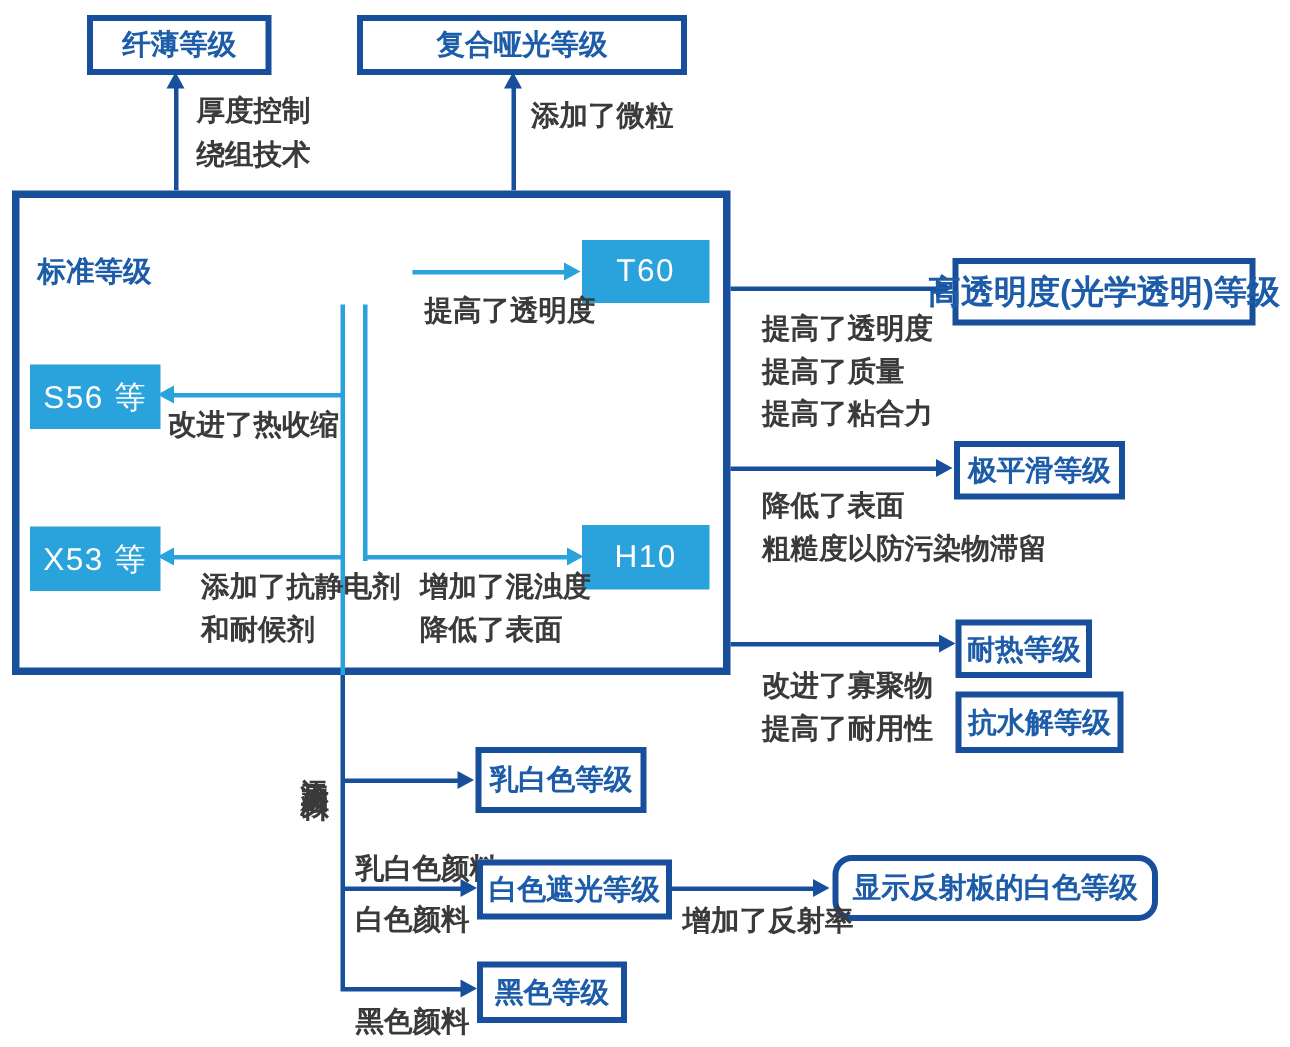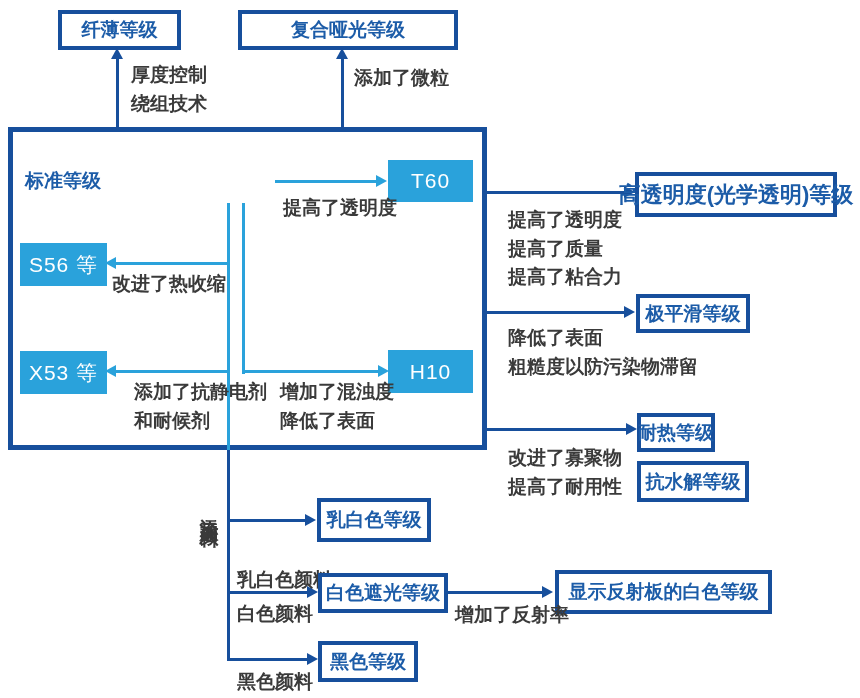--- a/index.html
+++ b/index.html
@@ -95,41 +95,41 @@
 提高了粘合力</div>
 
   <div class="line d" style="left:487px;top:311px;width:140px;height:3px;"></div>
   <div class="ah right d" style="left:624px;top:306px;"></div>
   <div class="node-outline" style="left:636px;top:294px;width:114px;height:39px;">极平滑等级</div>
   <div class="lbl" style="left:508px;top:324px;">降低了表面
 粗糙度以防污染物滞留</div>
 
   <div class="line d" style="left:487px;top:428px;width:142px;height:3px;"></div>
   <div class="ah right d" style="left:626px;top:423px;"></div>
-  <div class="node-outline" style="left:637px;top:413px;width:78px;height:39px;">耐热等级</div>
+  <div class="node-outline" style="left:637px;top:413px;width:91px;height:39px;">耐热等级</div>
   <div class="node-outline" style="left:637px;top:461px;width:112px;height:41px;">抗水解等级</div>
   <div class="lbl" style="left:508px;top:444px;">改进了寡聚物
 提高了耐用性</div>
 
   <div class="line d" style="left:227px;top:450px;width:3px;height:211px;"></div>
   <div class="lbl vert" style="left:198px;top:504px;">添加了颜料</div>
 
   <div class="line d" style="left:230px;top:519px;width:78px;height:3px;"></div>
   <div class="ah right d" style="left:305px;top:514px;"></div>
   <div class="node-outline" style="left:317px;top:498px;width:114px;height:44px;">乳白色等级</div>
   <div class="lbl" style="left:237px;top:527px;margin-top:39px;">乳白色颜料</div>
 
   <div class="line d" style="left:230px;top:591px;width:80px;height:3px;"></div>
   <div class="ah right d" style="left:307px;top:586px;"></div>
   <div class="node-outline" style="left:318px;top:573px;width:130px;height:40px;">白色遮光等级</div>
   <div class="lbl" style="left:237px;top:600px;">白色颜料</div>
 
   <div class="line d" style="left:448px;top:591px;width:97px;height:3px;"></div>
   <div class="ah right d" style="left:542px;top:586px;"></div>
-  <div class="node-outline" style="left:555px;top:570px;width:217px;height:44px;">显示反射板的白色等级</div>
+  <div class="node-outline" style="left:555px;top:570px;width:217px;height:44px;border-radius:13px;">显示反射板的白色等级</div>
   <div class="lbl" style="left:455px;top:601px;">增加了反射率</div>
 
   <div class="line d" style="left:230px;top:658px;width:80px;height:3px;"></div>
   <div class="ah right d" style="left:307px;top:653px;"></div>
   <div class="node-outline" style="left:318px;top:641px;width:100px;height:41px;">黑色等级</div>
   <div class="lbl" style="left:237px;top:668px;">黑色颜料</div>
 
 </div>
 
 </body></html>

